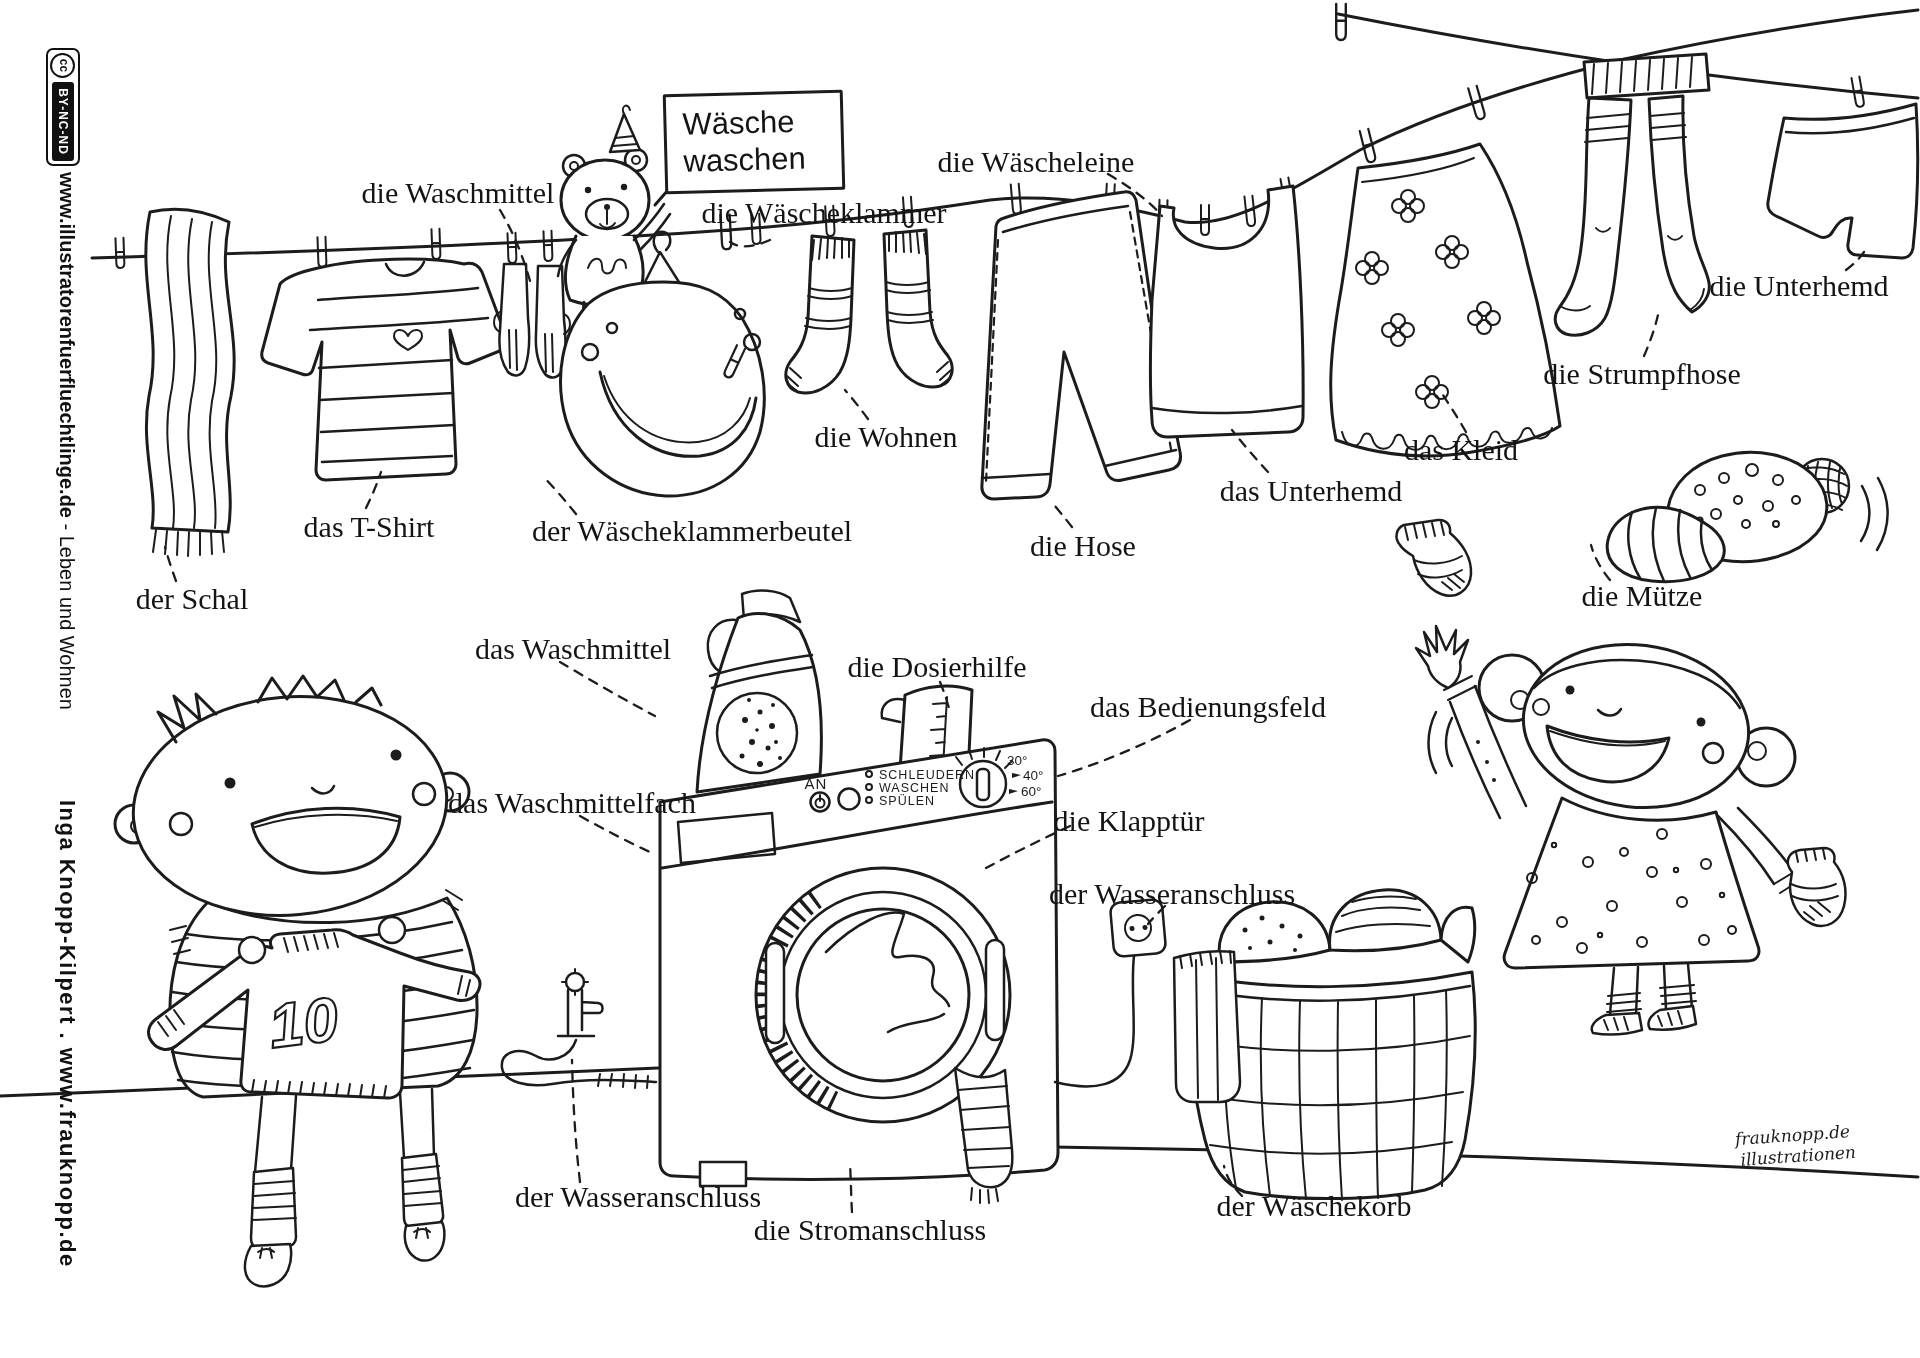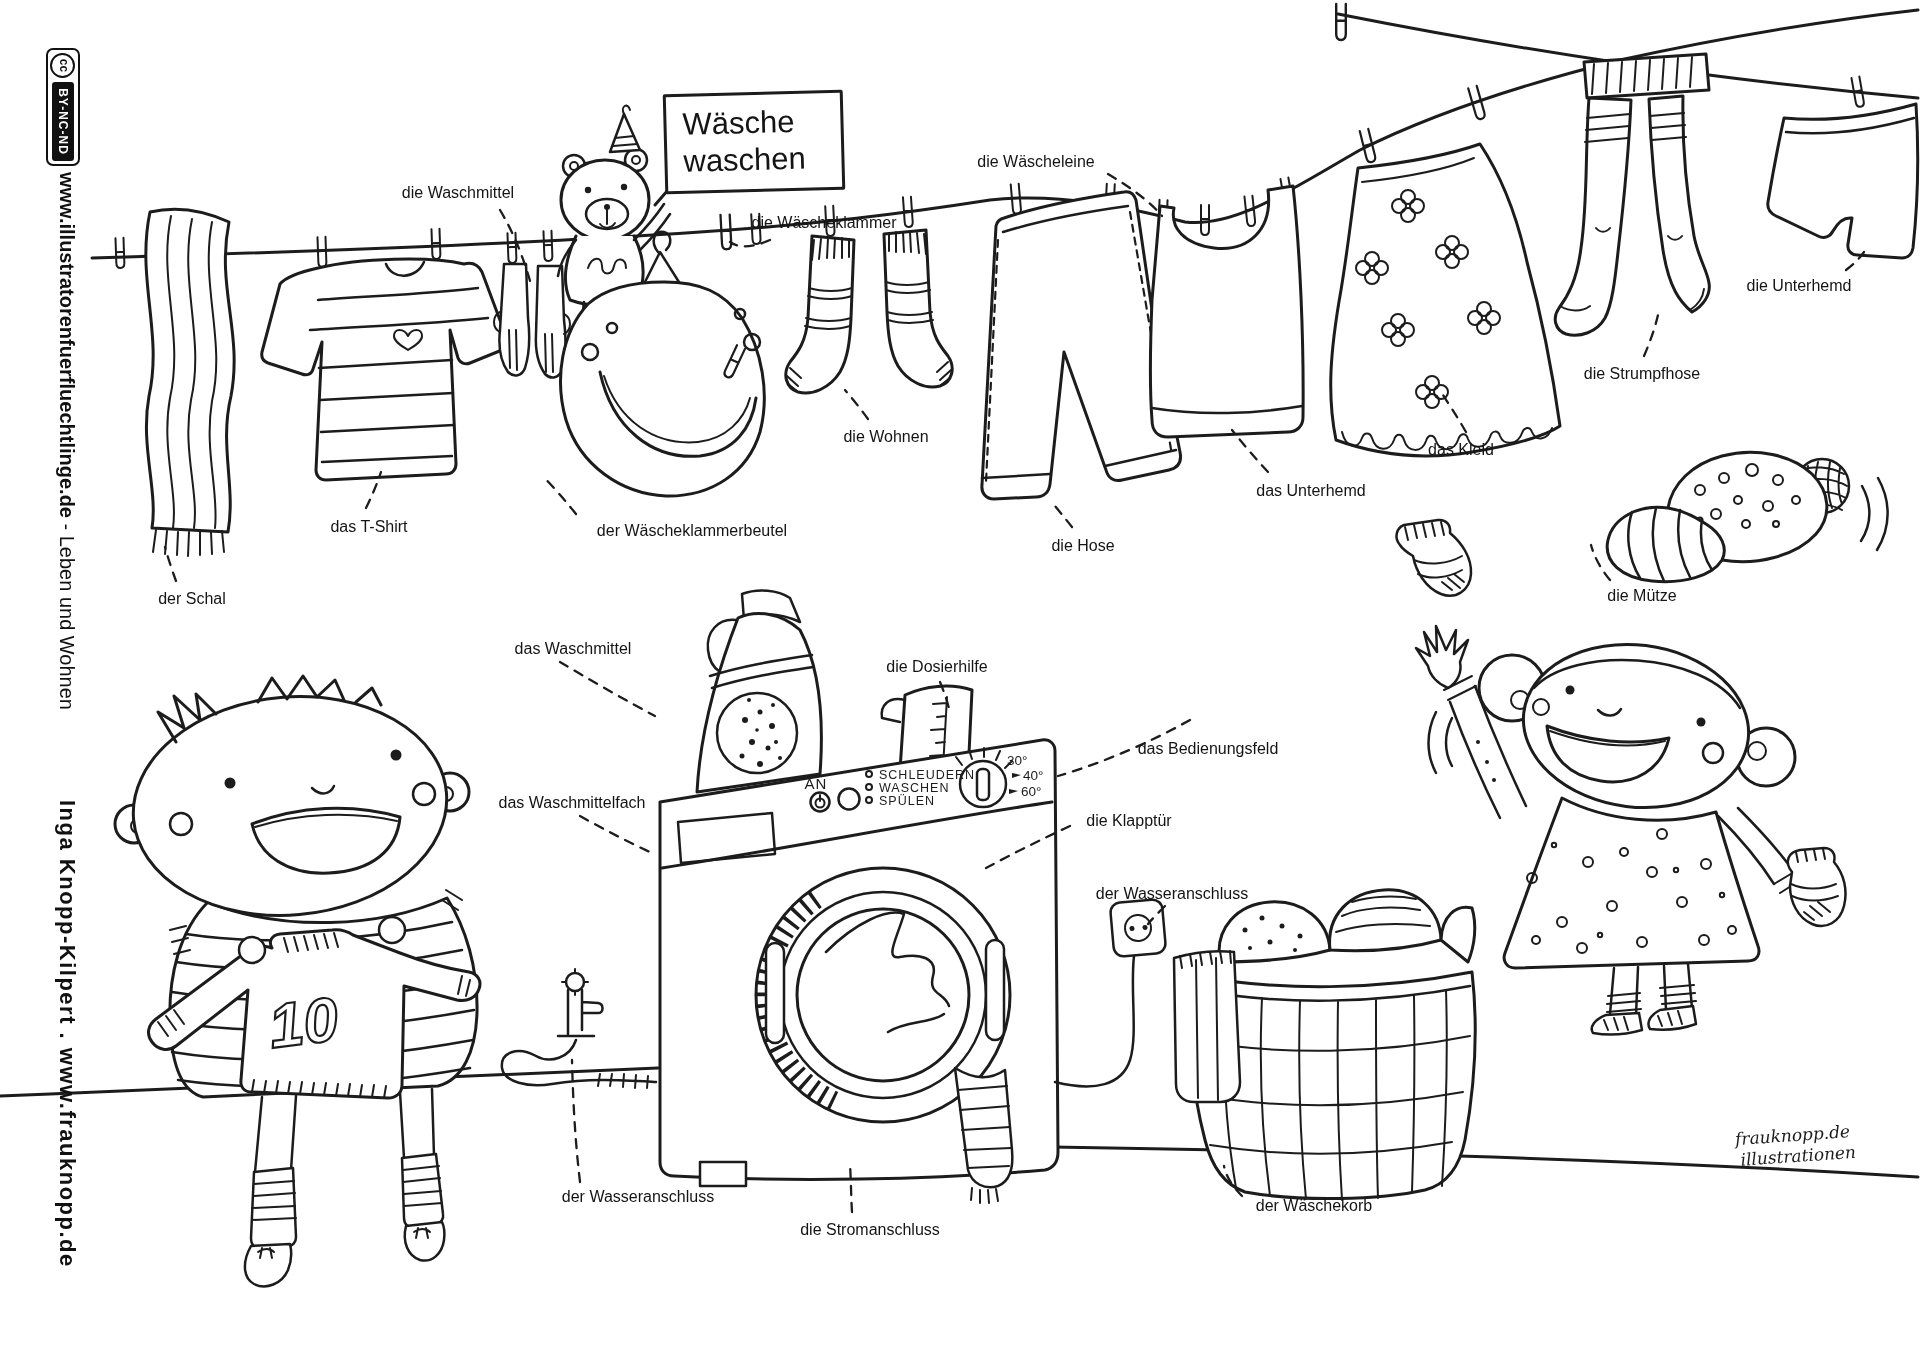--- a/index.html
+++ b/index.html
@@ -8,21 +8,21 @@
   svg .s{stroke:#1c1c1c;stroke-width:3;fill:none;stroke-linecap:round;stroke-linejoin:round;}
   svg .f{fill:#fff;}
   svg .fd{fill:#1c1c1c;stroke:none;}
   svg .w2{stroke-width:2;}
   svg .w25{stroke-width:2.5;}
   svg .dash{stroke-dasharray:9 8;stroke-width:2.3;}
   svg .hatchring{stroke-width:20;stroke-dasharray:3.5 7.5;stroke-linecap:butt;}
   svg text.txt{stroke:none;fill:#1c1c1c;font-family:"Liberation Sans",sans-serif;}
   svg text.num{fill:#fff;stroke:#1c1c1c;stroke-width:2.2;font-weight:bold;font-style:italic;font-family:"Liberation Sans",sans-serif;}
   svg text.sig{stroke:none;fill:#1c1c1c;font-family:"DejaVu Serif",serif;font-style:italic;}
-  .lbl{position:absolute;transform:translate(-50%,-50%);font-family:Liberation Sans, sans-serif;font-size:16px;color:#141414;white-space:nowrap;}
+  .lbl{position:absolute;transform:translate(-50%,-50%);font-family:Liberation Serif, serif;font-size:30px;color:#141414;white-space:nowrap;}
   .sign{position:absolute;left:664px;top:92px;width:180px;height:100px;background:#fff;border:3.5px solid #1c1c1c;border-radius:2px;transform:rotate(-1.5deg);font-family:"Liberation Sans",sans-serif;font-size:31px;color:#141414;padding:10px 0 0 16px;box-sizing:border-box;line-height:1.18;}
   .cc-badge{position:absolute;left:80px;top:48px;width:118px;height:34px;transform:rotate(90deg);transform-origin:0 0;background:#fff;border:2.5px solid #111;border-radius:7px;display:flex;align-items:center;gap:4px;padding:2px 3px;box-sizing:border-box;}
   .cc-logo{width:21px;height:21px;border:2.5px solid #111;border-radius:50%;font:bold 12px/19px "Liberation Sans",sans-serif;text-align:center;color:#111;flex:0 0 auto;}
   .cc-terms{flex:1;background:#111;color:#fff;font:bold 12px "Liberation Sans",sans-serif;letter-spacing:1px;text-align:center;border-radius:3px;padding:4px 0;}
   .credit{position:absolute;transform:rotate(90deg);transform-origin:0 0;white-space:nowrap;font-family:"Liberation Sans",sans-serif;color:#111;}
   .credit-1{left:78px;top:172px;font-size:20px;}
   .credit-1 b{font-weight:bold;}
   .credit-2{left:80px;top:800px;font-size:22px;font-weight:bold;letter-spacing:1.5px;}
 </style>
 </head>
@@ -468,33 +468,33 @@
 </svg>
 
 <div class="sign">
   <div>Wäsche</div>
   <div>waschen</div>
 </div>
 
 <div class="lbl" style="left:192px;top:599px">der Schal</div>
 <div class="lbl" style="left:369px;top:527px">das T-Shirt</div>
 <div class="lbl" style="left:458px;top:193px">die Waschmittel</div>
-<div class="lbl" style="left:824px;top:223px">die Wäscheklammer</div>
+<div class="lbl" style="left:824px;top:213px">die Wäscheklammer</div>
 <div class="lbl" style="left:692px;top:531px">der Wäscheklammerbeutel</div>
 <div class="lbl" style="left:1036px;top:162px">die Wäscheleine</div>
 <div class="lbl" style="left:886px;top:437px">die Wohnen</div>
 <div class="lbl" style="left:1083px;top:546px">die Hose</div>
 <div class="lbl" style="left:1311px;top:491px">das Unterhemd</div>
 <div class="lbl" style="left:1461px;top:450px">das Kleid</div>
 <div class="lbl" style="left:1642px;top:374px">die Strumpfhose</div>
 <div class="lbl" style="left:1799px;top:286px">die Unterhemd</div>
 <div class="lbl" style="left:1642px;top:596px">die Mütze</div>
 <div class="lbl" style="left:573px;top:649px">das Waschmittel</div>
 <div class="lbl" style="left:937px;top:667px">die Dosierhilfe</div>
-<div class="lbl" style="left:1208px;top:749px">das Bedienungsfeld</div>
+<div class="lbl" style="left:1208px;top:707px">das Bedienungsfeld</div>
 <div class="lbl" style="left:572px;top:803px">das Waschmittelfach</div>
 <div class="lbl" style="left:1129px;top:821px">die Klapptür</div>
 <div class="lbl" style="left:1172px;top:894px">der Wasseranschluss</div>
 <div class="lbl" style="left:638px;top:1197px">der Wasseranschluss</div>
 <div class="lbl" style="left:870px;top:1230px">die Stromanschluss</div>
 <div class="lbl" style="left:1314px;top:1206px">der Wäschekorb</div>
 
 <div class="cc-badge">
   <span class="cc-logo">cc</span>
   <span class="cc-terms">BY-NC-ND</span>

